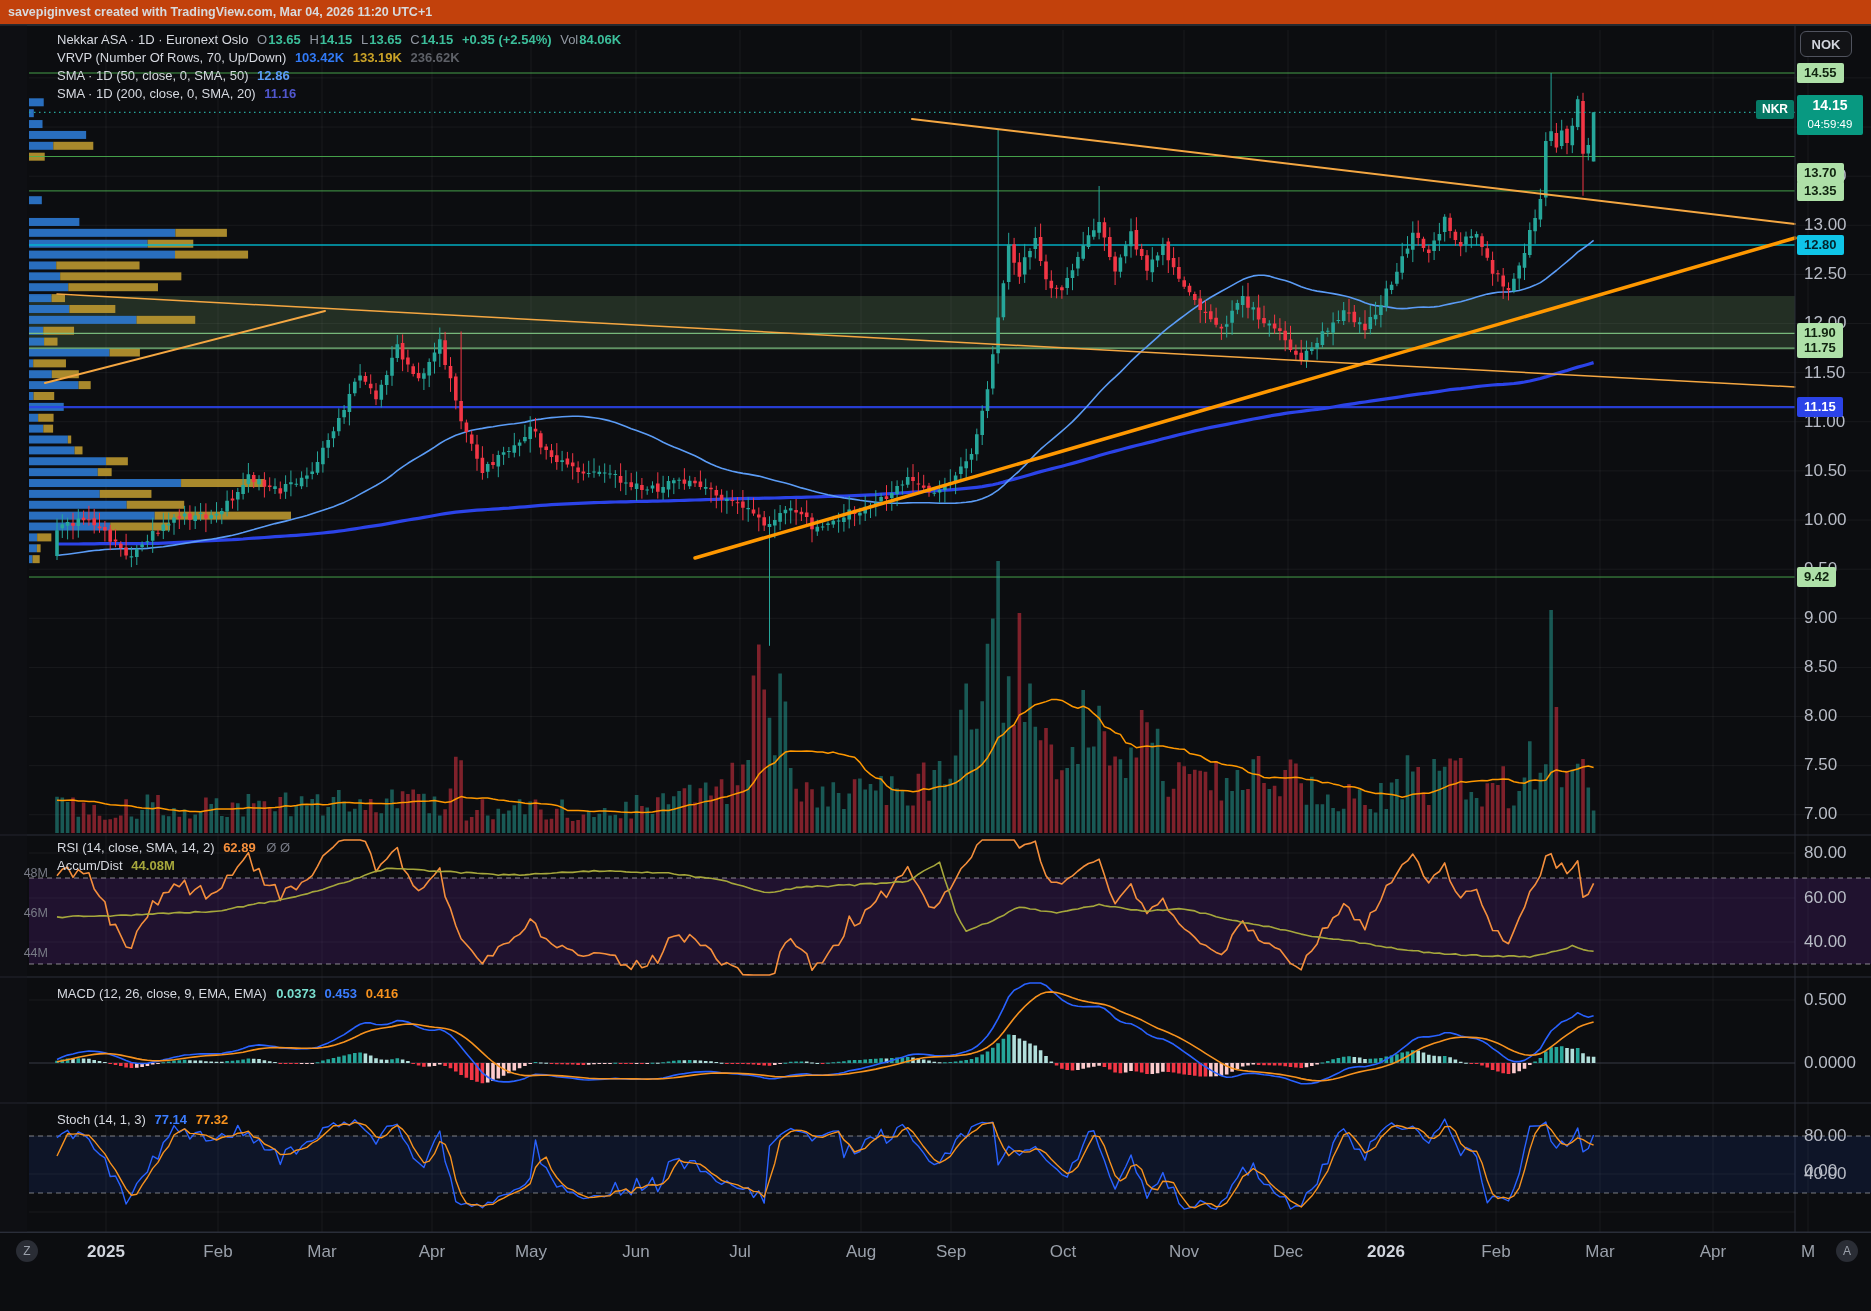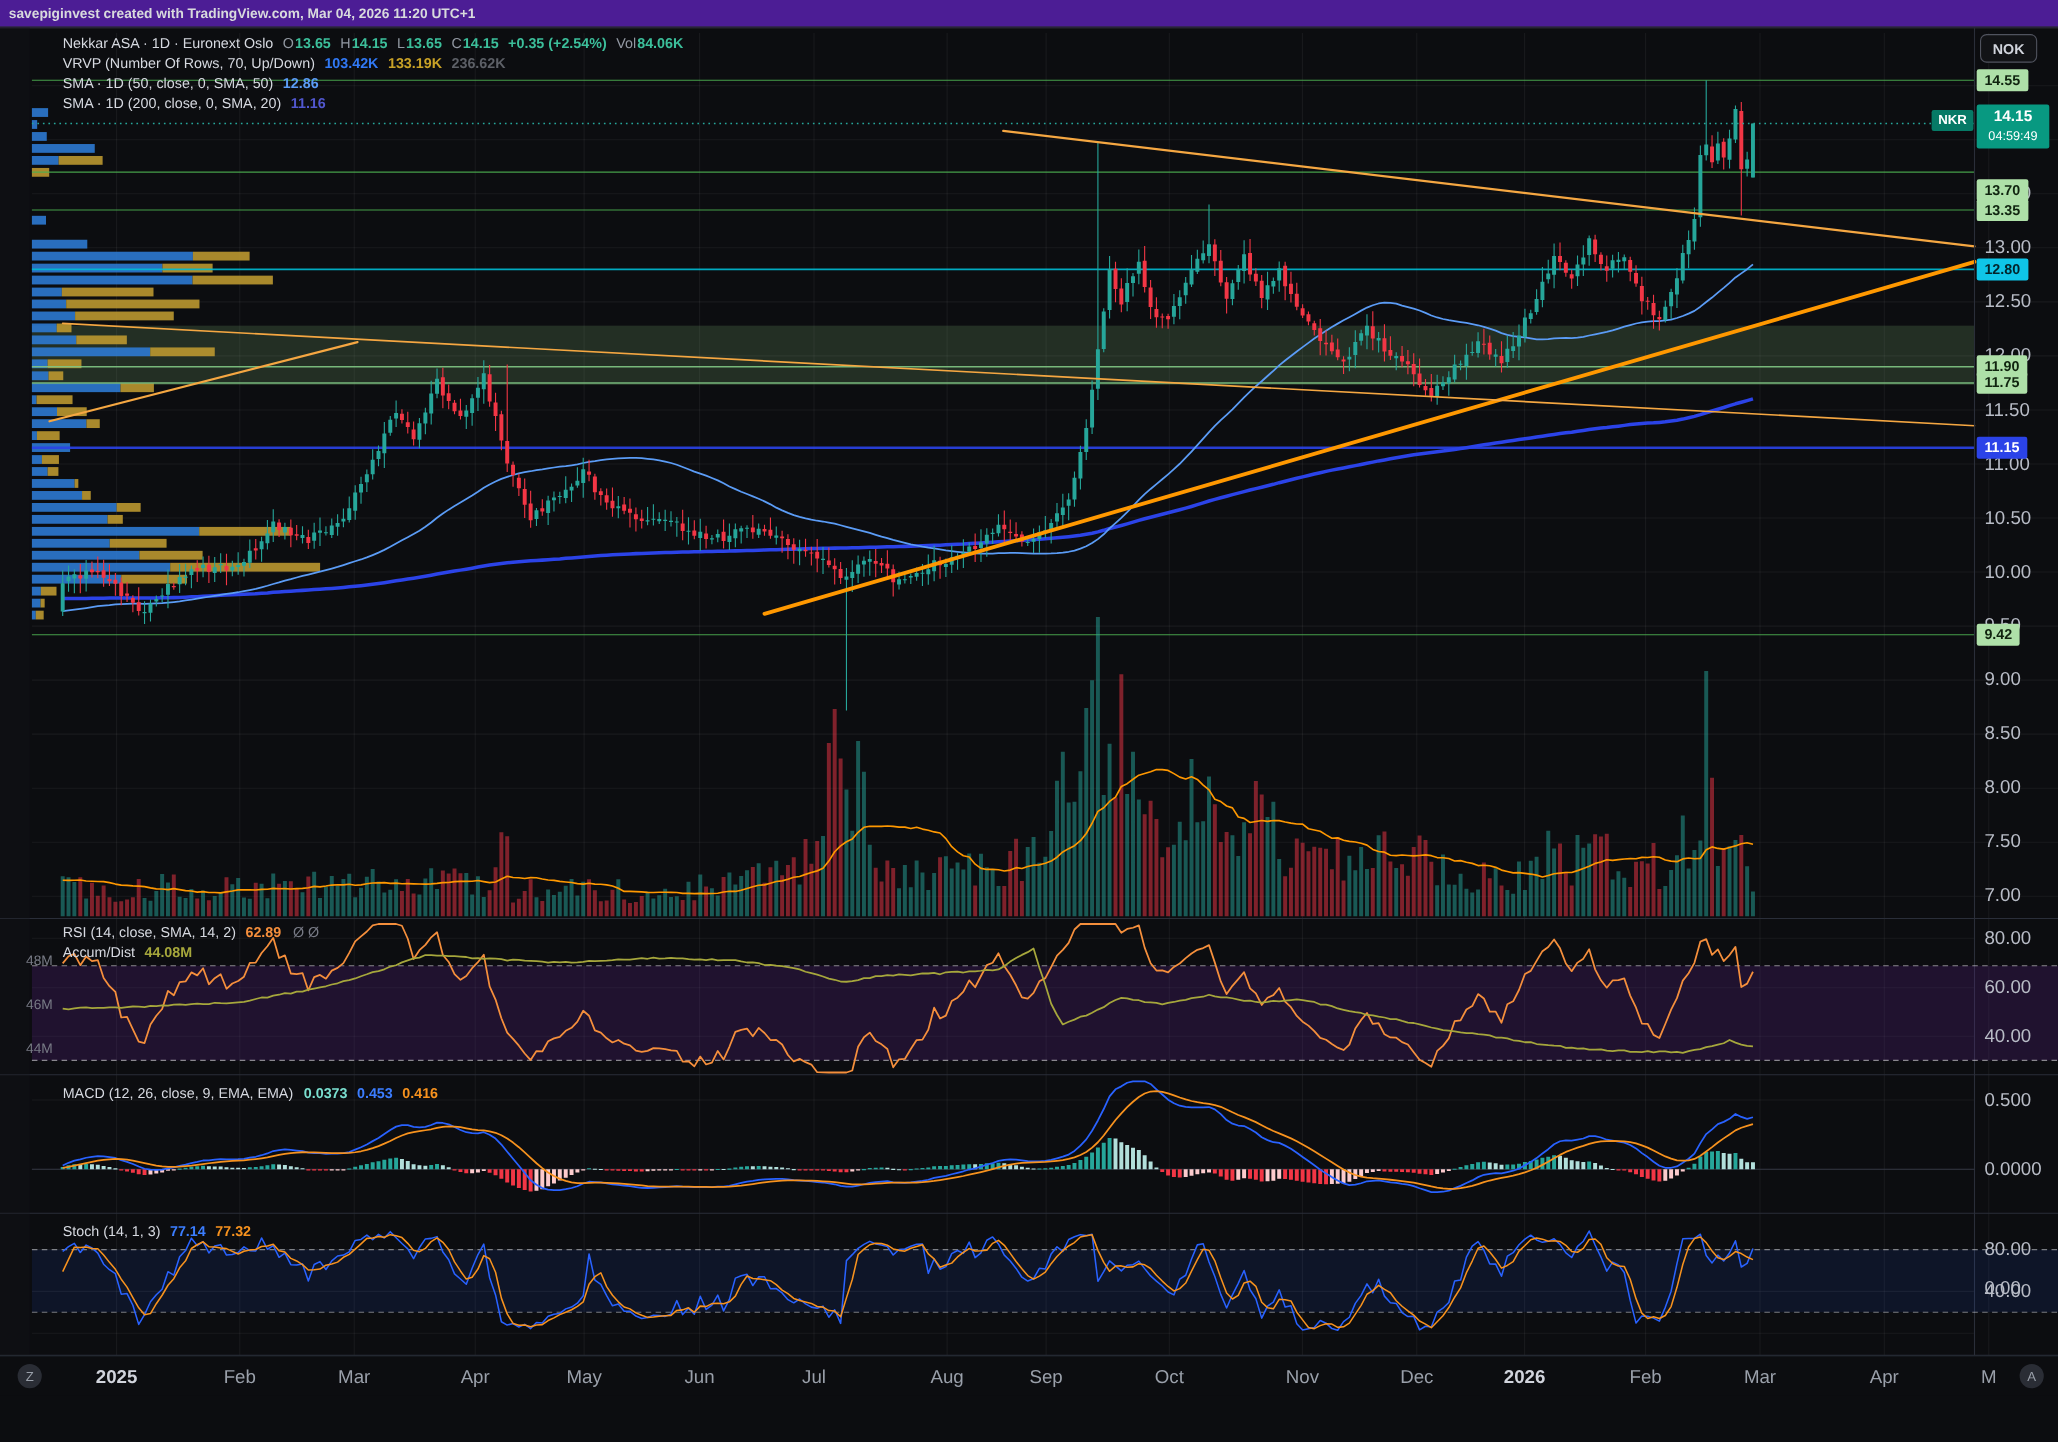--- a/index.html
+++ b/index.html
@@ -1,18 +1,18 @@
 <!DOCTYPE html>
 <html><head>
 <meta charset="utf-8">
 <style>
   html,body{margin:0;padding:0;background:#0c0d10;}
   .screen{position:relative;width:1871px;height:1311px;overflow:hidden;
     font-family:"Liberation Sans", sans-serif;background:#0c0d10;color:#d6d9e0;}
-  .topbar{position:absolute;left:0;top:0;width:1871px;height:25px;background:#4c1d95;
+  .topbar{position:absolute;left:0;top:0;width:1871px;height:25px;background:#c2410c;
     border-bottom:1px solid #26292f;font-size:12.5px;font-weight:700;color:#d8dadd;
     line-height:25px;padding-left:8px;box-sizing:border-box;}
   .leftstrip{position:absolute;left:0;top:25px;width:27px;height:1243px;background:#141519;}
   svg#plot{position:absolute;left:0;top:0;}
   
   .legend{position:absolute;left:57px;top:31px;font-size:13px;}
   .lrow{height:18px;line-height:18px;white-space:nowrap;}
   .lrow span{margin-right:5px;}
   .w{color:#d6d9e0;}
   .dim{color:#9298a2;margin-right:1px !important;}

